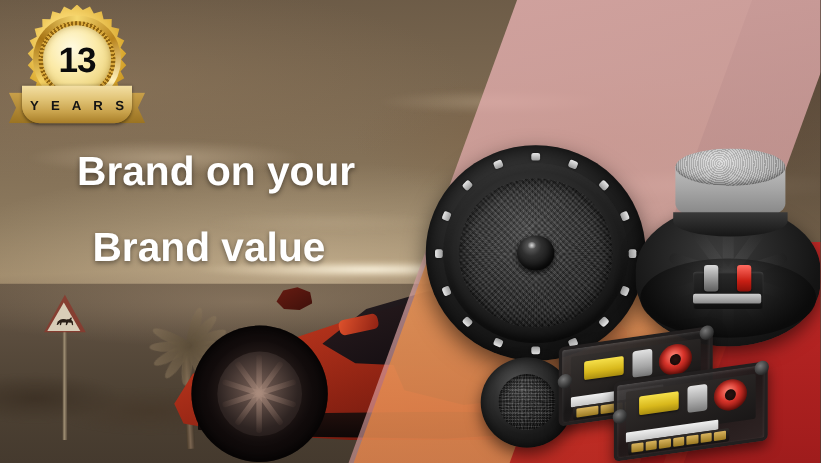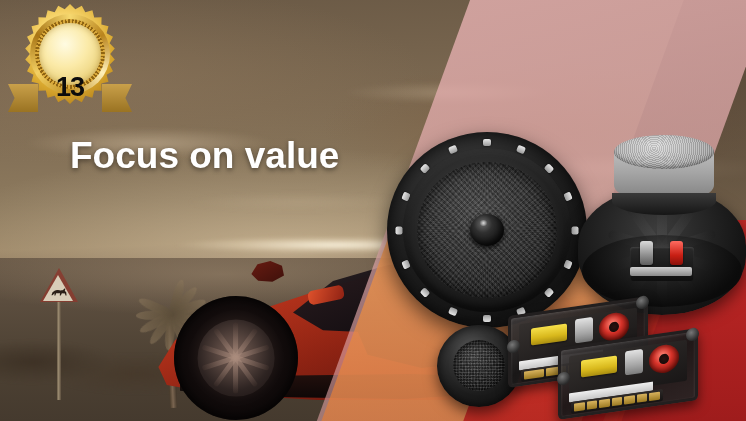--- a/index.html
+++ b/index.html
@@ -131,21 +131,21 @@
   .ring-outer{position:absolute;left:24px;top:12px;width:80px;height:80px;border-radius:50%;
     background:conic-gradient(#f6d86f,#b9841d,#fff0b8,#c08f22,#f3d063,#a87515,#f6d86f);}
   .ring-mid{position:absolute;left:29px;top:17px;width:70px;height:70px;border-radius:50%;
     background:repeating-conic-gradient(#d9a83a 0deg 3deg,#8f6412 3deg 6deg);}
   .ring-in{position:absolute;left:33px;top:21px;width:62px;height:62px;border-radius:50%;
     background:radial-gradient(circle at 42% 34%, #fffbe2 0%, #fbeaa8 40%, #f2d madre 0%, #efd887 62%, #e0c064 100%);
     background:radial-gradient(circle at 42% 34%, #fffbe2 0%, #fbeaa8 42%, #efd887 68%, #dfbe60 100%);
     box-shadow:inset 0 0 6px rgba(140,100,20,.45);}
   .badge-num{position:absolute;left:33px;top:21px;width:62px;height:62px;
     display:flex;align-items:center;justify-content:center;
-    font-size:27px;font-weight:bold;color:#0c0c0c;letter-spacing:-1px;margin-top:33px;}
+    font-size:32px;font-weight:bold;color:#0c0c0c;letter-spacing:-1px;}
   .ribbon{position:absolute;left:2px;top:76px;width:124px;height:40px;}
   .ribbon-tail-l{position:absolute;left:0;top:6px;width:30px;height:28px;
     background:linear-gradient(180deg,#c9a04a,#9a7322);
     clip-path:polygon(0% 0%,100% 0%,100% 100%,0% 100%,22% 50%);}
   .ribbon-tail-r{position:absolute;right:0;top:6px;width:30px;height:28px;
     background:linear-gradient(180deg,#c9a04a,#9a7322);
     clip-path:polygon(0% 0%,100% 0%,78% 50%,100% 100%,0% 100%);}
   .ribbon-main{position:absolute;left:12px;top:0;width:100px;height:34px;
     background:linear-gradient(180deg,#f3dfa4 0%,#e2c578 34%,#c9a34c 70%,#a87e28 100%);
     border-radius:0 0 16px 16px;
@@ -425,18 +425,22 @@
 
   <div class="badge">
     <div class="starburst"></div>
     <div class="ring-outer"></div>
     <div class="ring-mid"></div>
     <div class="ring-in"></div>
     <div class="badge-num">13</div>
     <div class="ribbon">
       <div class="ribbon-tail-l"></div>
       <div class="ribbon-tail-r"></div>
+      <div class="ribbon-main">
+        <span class="ribbon-text">Y E A R S</span>
+      </div>
     </div>
   </div>
 
-  <div class="sub1">Focus on value</div>
+  <div class="sub1">Brand on your</div>
+  <div class="sub2">Brand value</div>
 
 </div>
 
 </body></html>

